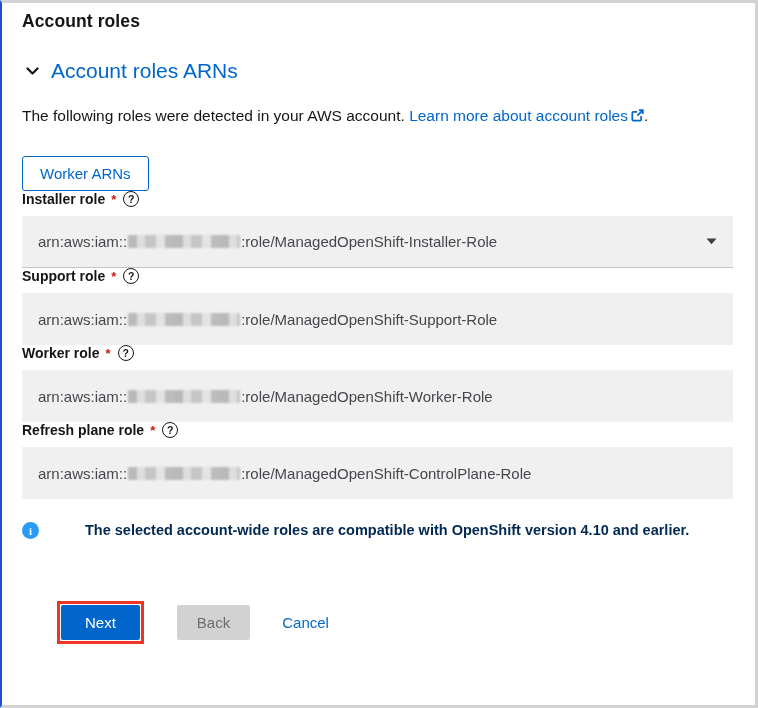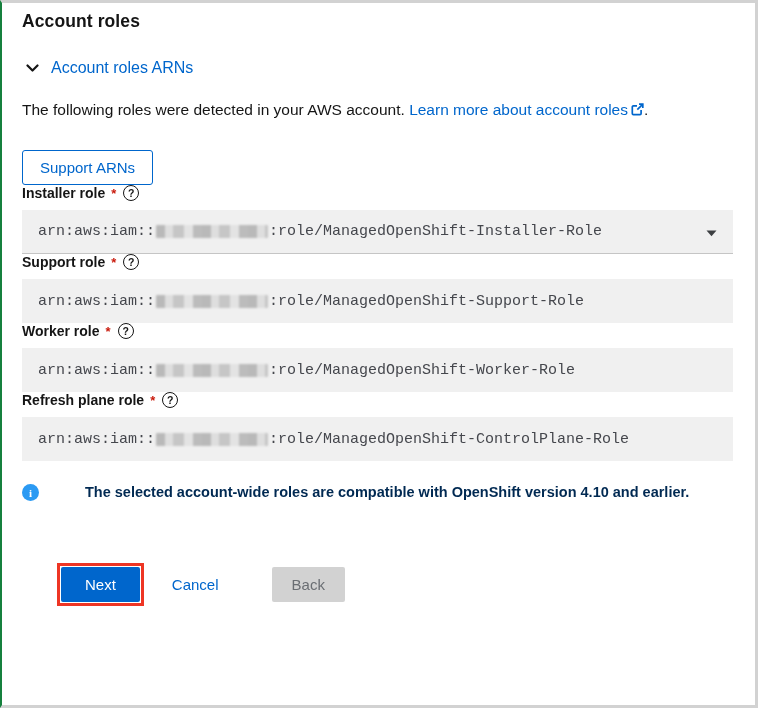--- a/index.html
+++ b/index.html
@@ -5,47 +5,47 @@
   :root{
     --accent:#0066cc; --text:#151515; --field-bg:#f0f0f0; --field-text:#45474d;
     --disabled-bg:#d2d2d2; --disabled-text:#6a6e73; --info-icon:#2b9af3;
     --info-text:#002952; --required:#c9190b; --highlight:#ee3524; --frame:#d2d2d2;
   }
   *{box-sizing:border-box;margin:0;padding:0;}
   html,body{background:#fff;}
   body{font-family:"Liberation Sans","DejaVu Sans",sans-serif;color:var(--text);}
   .window{
     width:758px;height:708px;background:#fff;
-    border:3px solid var(--frame);border-left:2px solid #15803d;
+    border:3px solid var(--frame);border-left:2px solid #1d4ed8;
     padding:8px 22px 0 20px;overflow:hidden;
   }
   .page-title{font-size:17.5px;font-weight:700;letter-spacing:.1px;}
   .expand-row{display:flex;align-items:center;gap:12px;margin-top:27px;cursor:pointer;width:max-content;}
   .expand-row .chev{display:inline-flex;margin-left:4px;}
-  .expand-link{color:var(--accent);font-size:16px;text-decoration:none;}
+  .expand-link{color:var(--accent);font-size:21px;text-decoration:none;}
   .intro{margin-top:23px;font-size:15.5px;line-height:20px;}
   .intro a{color:var(--accent);text-decoration:none;}
   .intro .ext{display:inline-block;vertical-align:-1px;margin-left:3px;}
   .btn{font-family:inherit;font-size:15px;border:0;border-radius:2px;cursor:pointer;display:inline-block;}
   .btn-secondary{
     margin-top:29px;background:#fff;color:var(--accent);
     border:1px solid var(--accent);border-radius:3px;padding:8px 17px;font-size:15px;
   }
   .form-group{}
   .label-row{display:flex;align-items:center;font-size:14px;font-weight:700;}
   .req{color:var(--required);margin-left:6px;font-size:13px;}
   .help-icon{
     width:16px;height:16px;border:1.5px solid var(--text);border-radius:50%;
     display:inline-flex;align-items:center;justify-content:center;
     font-size:10.5px;font-weight:700;margin-left:7px;cursor:pointer;flex:0 0 auto;
   }
   .field{
-    margin-top:9px;height:44px;background:var(--field-bg);
+    margin-top:9px;height:52px;background:var(--field-bg);
     display:flex;align-items:center;padding:0 16px;font-size:15px;color:var(--field-text);
-    position:relative;white-space:nowrap;font-family:Liberation Mono, monospace;
+    position:relative;white-space:nowrap;
   }
   .field.dropdown{cursor:pointer;border-bottom:1px solid #c5c5c5;}
   .blur-block{
     display:inline-block;width:112px;height:13px;margin:0 1px;border-radius:1px;
     background:
       repeating-linear-gradient(90deg,#b9b9b9 0 9px,#dedede 9px 17px,#c6c6c6 17px 28px,#e3e3e3 28px 37px,#bcbcbc 37px 46px),
       #cfcfcf;
     filter:blur(1.3px);
   }
   .caret{position:absolute;right:16px;top:15px;}
@@ -77,21 +77,21 @@
     </span>
     <a class="expand-link" href="#">Account roles ARNs</a>
   </div>
 
   <p class="intro"><span>The following roles were detected in your AWS account. </span><a href="#"><span>Learn more about account roles</span><span class="ext"><svg width="13" height="13" viewBox="0 0 13 13">
             <path d="M6 2.8 H2.4 a1.1 1.1 0 0 0 -1.1 1.1 V10.5 a1.1 1.1 0 0 0 1.1 1.1 H9 a1.1 1.1 0 0 0 1.1 -1.1 V7" fill="none" stroke="#0066cc" stroke-width="1.7"></path>
             <path d="M8 1.2 H11.8 V5" fill="none" stroke="#0066cc" stroke-width="1.7"></path>
             <path d="M11.6 1.4 L6.3 6.7" fill="none" stroke="#0066cc" stroke-width="1.7"></path>
           </svg></span></a><span>.</span></p>
 
-  <button class="btn btn-secondary">Support ARNs</button>
+  <button class="btn btn-secondary">Worker ARNs</button>
 
   
   <div class="form-group">
     <div class="label-row">
       <span>Installer role</span>
       <span class="req">*</span>
       <span class="help-icon">?</span>
     </div>
     <div class="field dropdown">
       <span>arn:aws:iam::</span>
@@ -149,17 +149,17 @@
 
   <div class="info-row">
     <span class="info-i">i</span>
     <span class="info-text">The selected account-wide roles are compatible with OpenShift version 4.10 and earlier.</span>
   </div>
 
   <div class="footer">
     <span class="highlight-box">
       <button class="btn btn-primary">Next</button>
     </span>
+    <button class="btn btn-disabled" disabled="">Back</button>
     <button class="btn btn-link">Cancel</button>
-    <button class="btn btn-disabled" disabled="">Back</button>
   </div>
 
 </div>
 
 </body></html>

